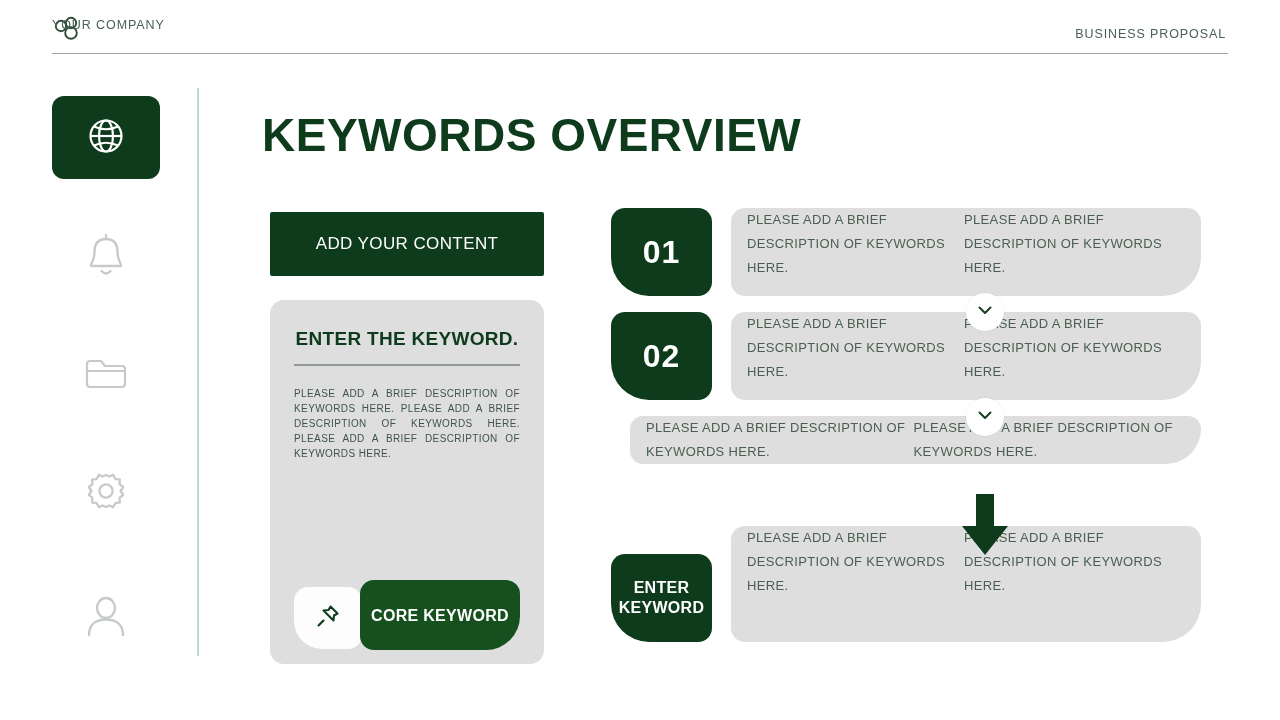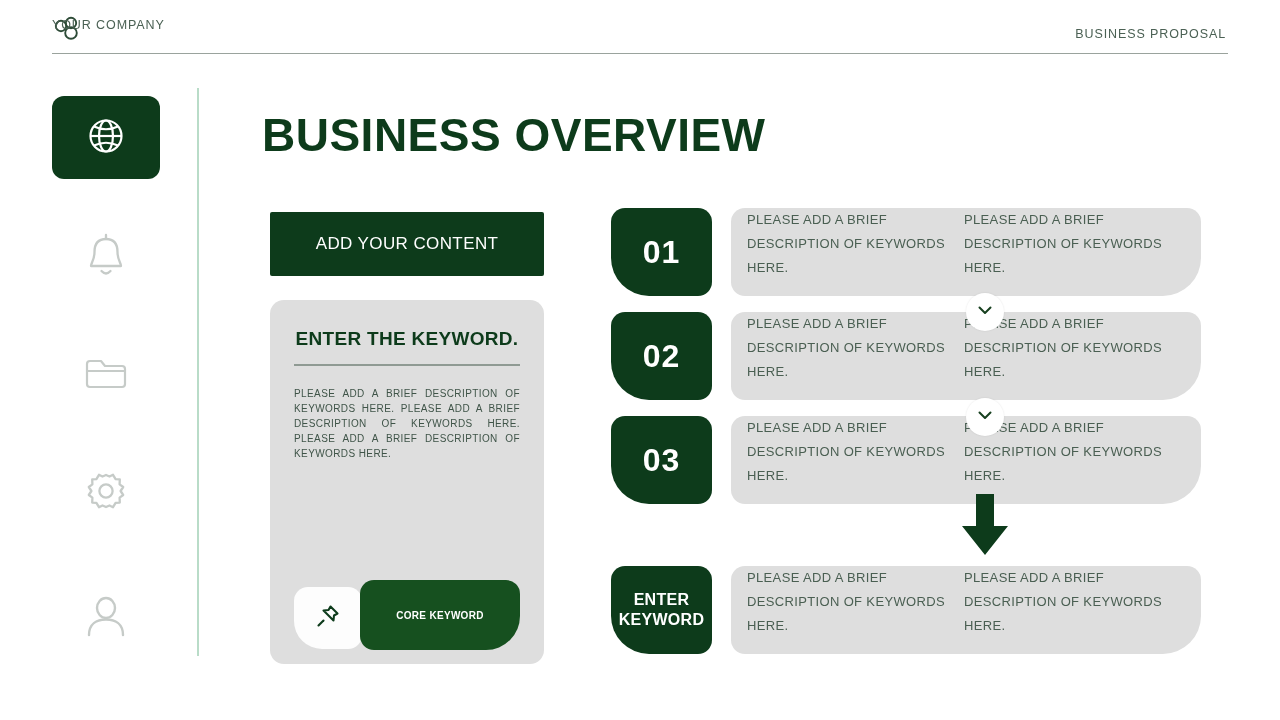--- a/index.html
+++ b/index.html
@@ -179,21 +179,21 @@
     position: absolute;
     left: 66px;
     top: -7px;
     width: 160px;
     height: 70px;
     background: #16501f;
     border: none;
     border-radius: 14px 14px 34px 14px;
     color: #ffffff;
     font-family: "Liberation Sans", sans-serif;
-    font-size: 10px;
+    font-size: 16px;
     font-weight: bold;
     line-height: 19px;
     letter-spacing: 0.3px;
     display: flex;
     align-items: center;
     justify-content: center;
     text-align: center;
     cursor: pointer;
   }
 
@@ -222,20 +222,21 @@
     align-items: center;
     justify-content: center;
     flex: none;
   }
   .step-badge.small {
     font-size: 16px;
     font-weight: bold;
     line-height: 20px;
     text-align: center;
     letter-spacing: 0.3px;
+    margin-top: 28px;
   }
   .step-desc {
     margin-left: 19px;
     flex: 1;
     background: #dedede;
     border-radius: 14px 14px 38px 14px;
     display: flex;
     justify-content: center;
     padding: 0 20px 0 16px;
     font-size: 13px;
@@ -337,21 +338,21 @@
       <svg width="50" height="50" viewBox="0 0 50 50">
         <ellipse cx="25" cy="17" rx="9" ry="10" fill="none" stroke="#c6cbc8" stroke-width="2.4"></ellipse>
         <path d="M8 44 C8 33 15.5 28.5 25 28.5 C34.5 28.5 42 33 42 44" fill="none" stroke="#c6cbc8" stroke-width="2.4" stroke-linecap="round"></path>
       </svg>
     </span>
   </div>
 </div>
 
 <div class="divider-v"></div>
 
-<h1 class="page-title">BUSINESS OVERVIEW</h1>
+<h1 class="page-title">KEYWORDS OVERVIEW</h1>
 
 <div class="left-col">
 
   <button class="add-content-btn">ADD YOUR CONTENT</button>
 
   <div class="left-card">
     <div class="left-card-title">ENTER THE KEYWORD.</div>
     <div class="left-card-rule"></div>
     <div class="left-card-body">PLEASE ADD A BRIEF DESCRIPTION OF KEYWORDS HERE. PLEASE ADD A BRIEF DESCRIPTION OF KEYWORDS HERE. PLEASE ADD A BRIEF DESCRIPTION OF KEYWORDS HERE.</div>
 
@@ -385,21 +386,20 @@
   <div class="step-row">
     <div class="step-badge">02</div>
     <div class="step-desc">
       <span>PLEASE ADD A BRIEF DESCRIPTION OF KEYWORDS HERE.</span>
       <span>PLEASE ADD A BRIEF DESCRIPTION OF KEYWORDS HERE.</span>
     </div>
   </div>
   <div class="step-gap"></div>
 
   <div class="step-row">
-    <div class="step-badge">03</div>
     <div class="step-desc">
       <span>PLEASE ADD A BRIEF DESCRIPTION OF KEYWORDS HERE.</span>
       <span>PLEASE ADD A BRIEF DESCRIPTION OF KEYWORDS HERE.</span>
     </div>
   </div>
   <div class="step-gap" style="height:62px"></div>
 
   <div class="step-row">
     <div class="step-badge small">ENTER KEYWORD</div>
     <div class="step-desc">

